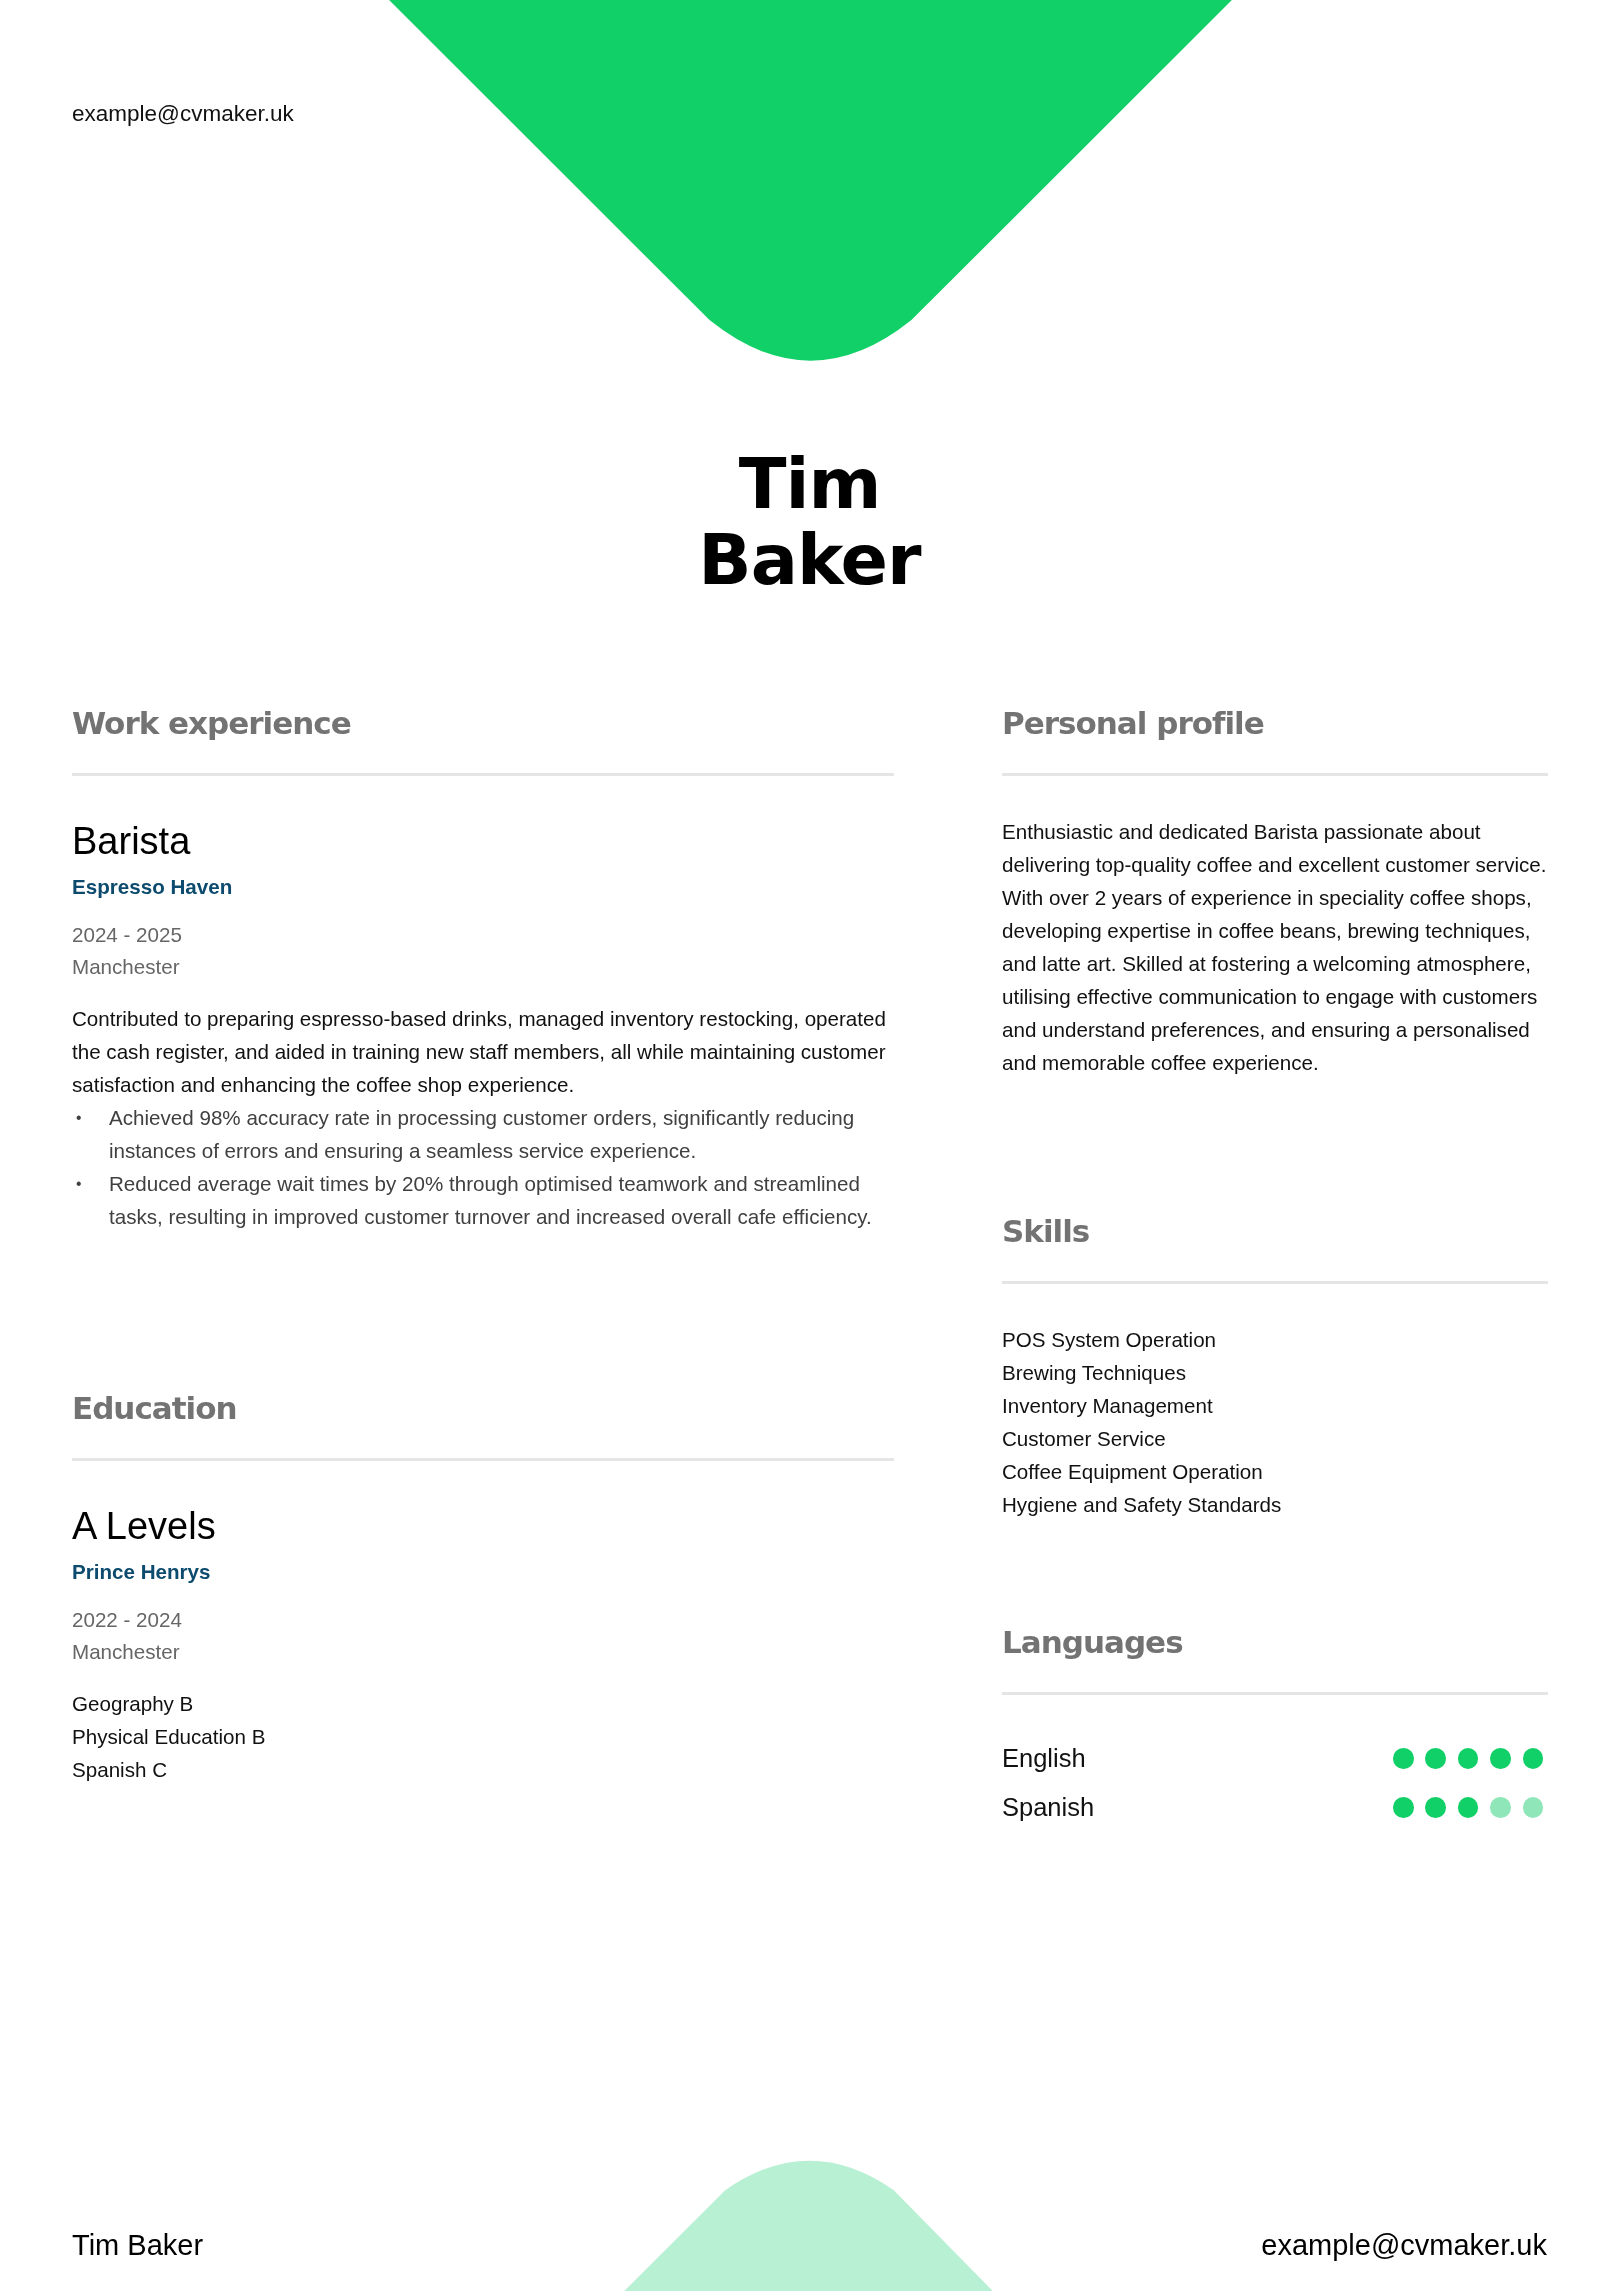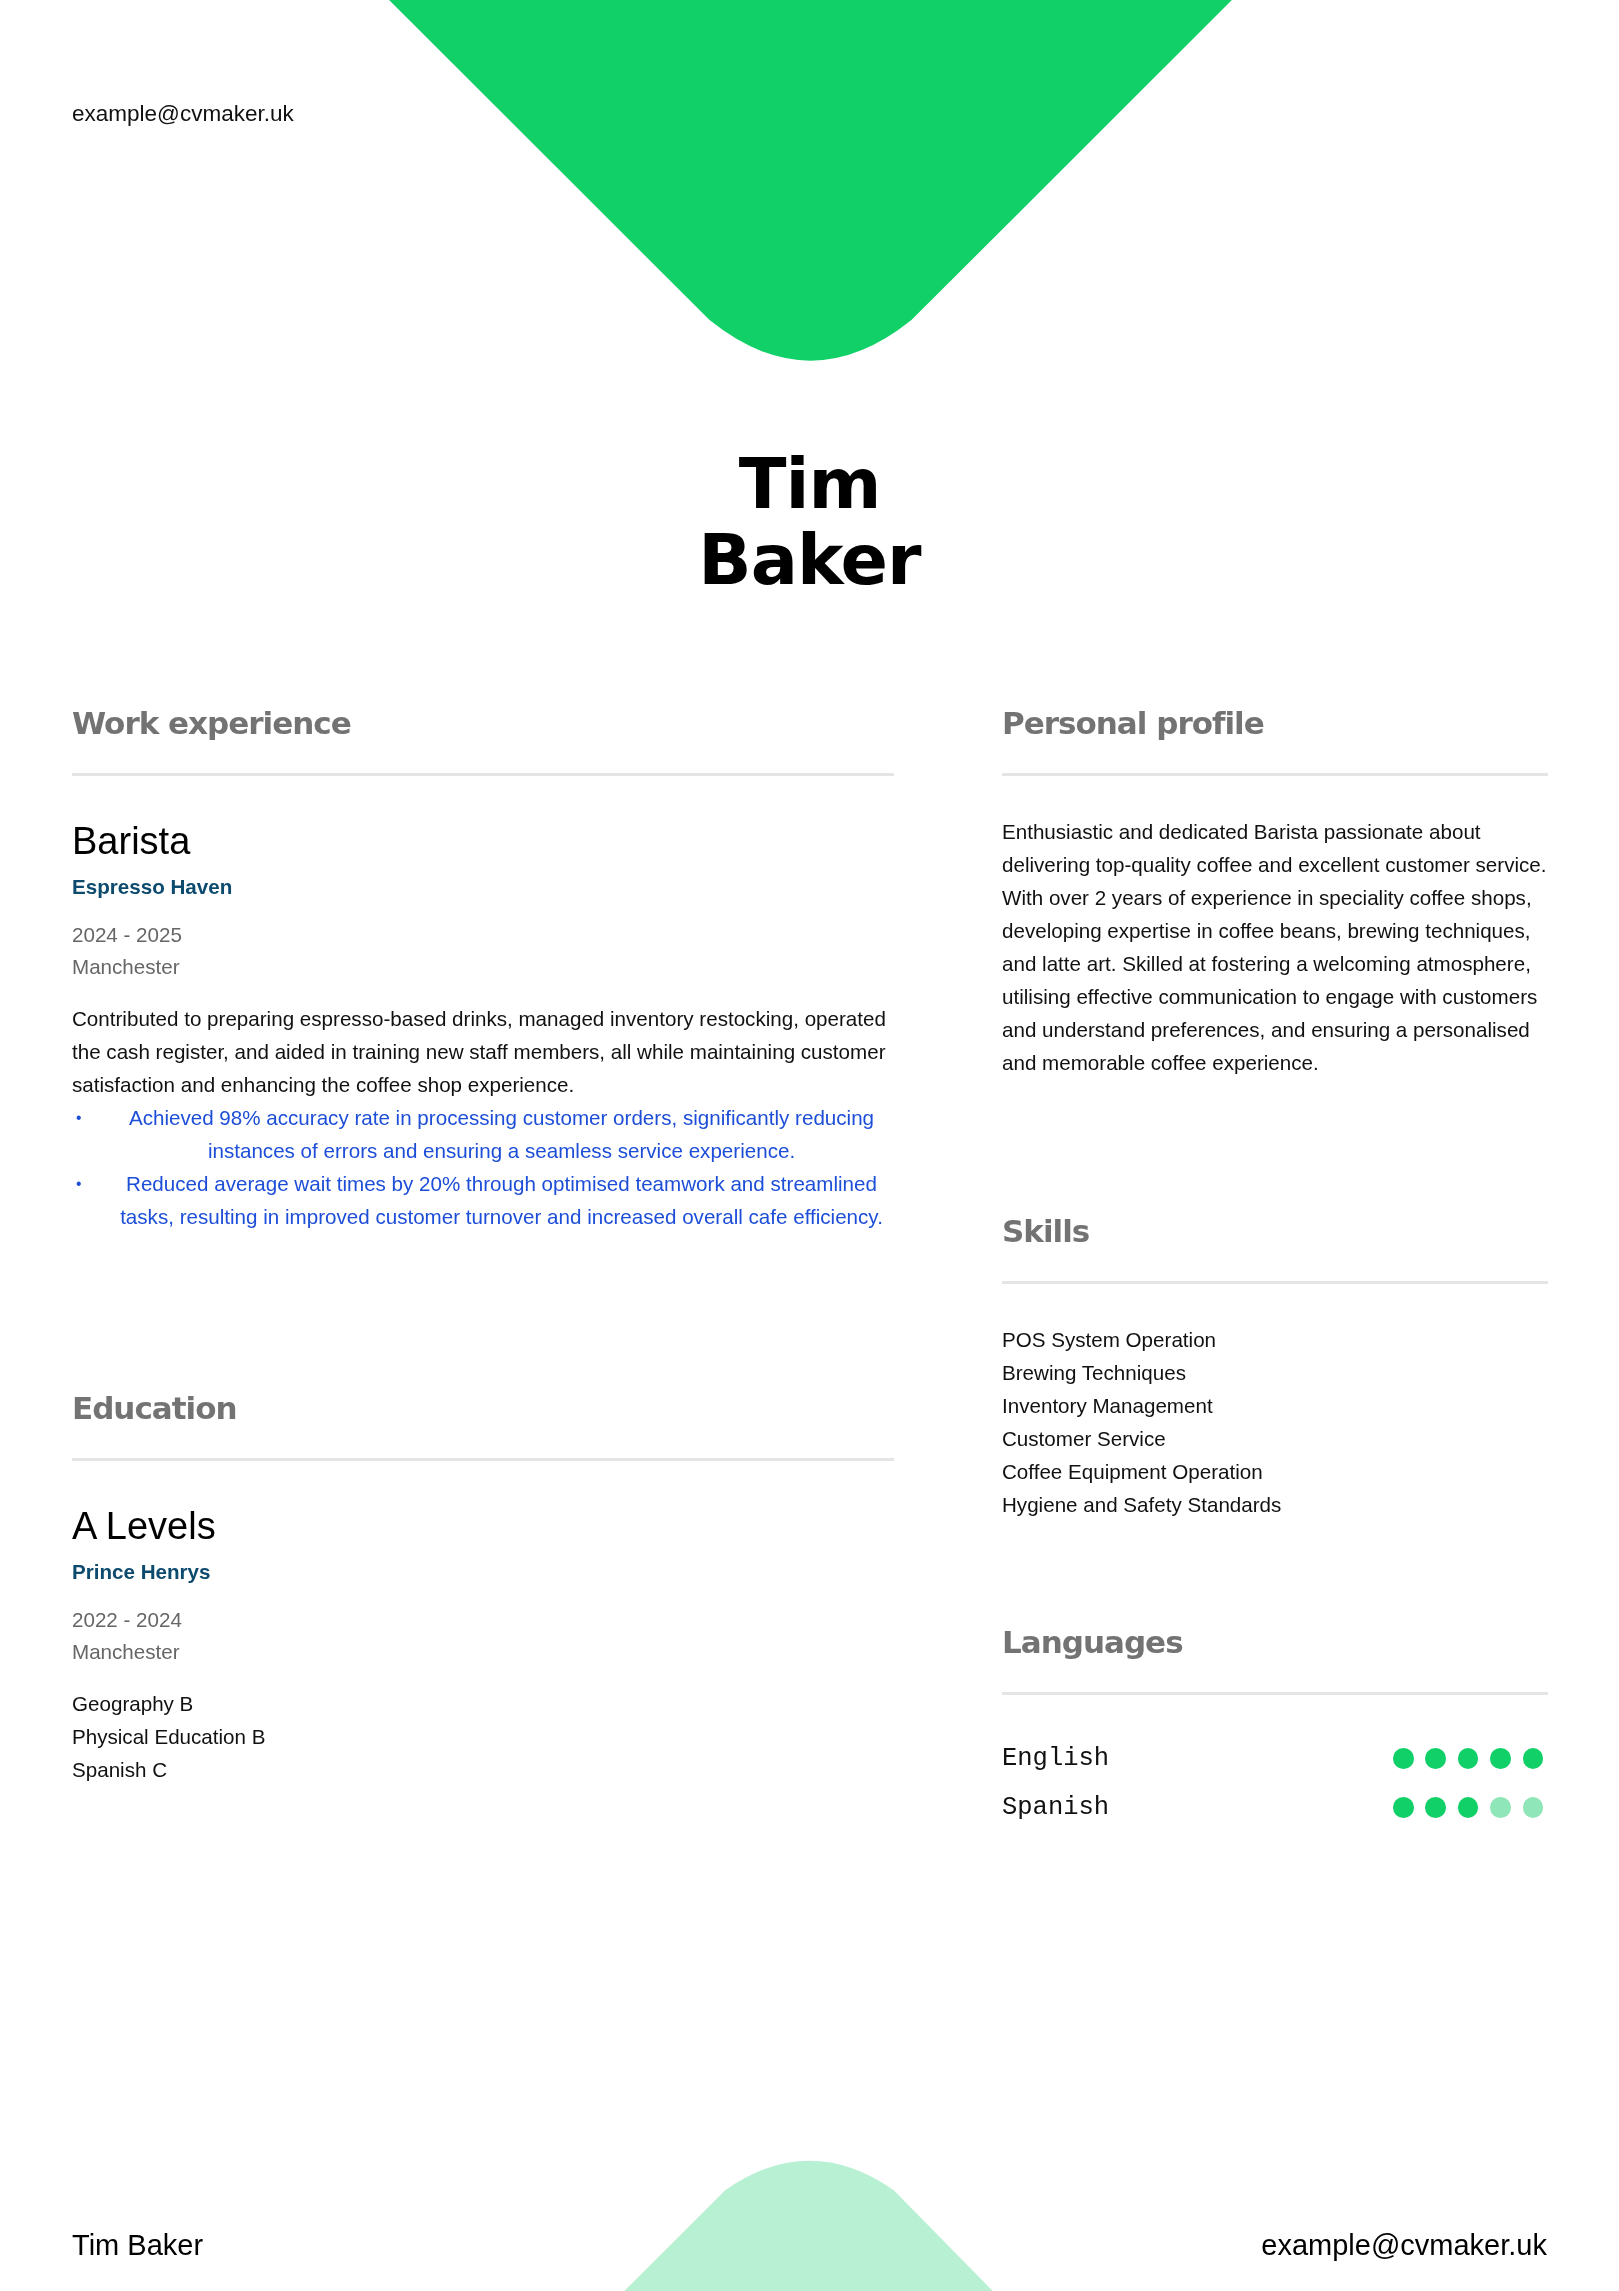--- a/index.html
+++ b/index.html
@@ -21,21 +21,21 @@
   .section { position: absolute; left: 0; width: 100%; }
   .section-title { font-family: "DejaVu Sans", sans-serif; font-weight: bold; font-size: 31px; line-height: 39px; color: #737373; letter-spacing: -1px; }
   .divider { height: 2.9px; background: #e5e5e5; margin-top: 30px; }
 
   .entry-title { font-size: 38px; font-weight: 500; color: #000; line-height: 39px; }
   .entry-org { font-size: 20.6px; font-weight: bold; color: #0c4a6e; margin-top: 11.8px; line-height: 27.4px; }
   .entry-meta { font-size: 20.6px; color: #666; line-height: 32px; }
   .entry-dates { margin-top: 18.6px; }
   .body-text { font-size: 20.6px; color: #111; line-height: 33px; }
   .bullets { list-style: none; }
-  .bullets li { position: relative; padding-left: 37px; font-size: 20.6px; line-height: 33px; color: #1d4ed8; text-align: center; }
+  .bullets li { position: relative; padding-left: 37px; font-size: 20.6px; line-height: 33px; color: #404040; }
   .bullets li::before { content: "\2022"; position: absolute; left: 3.9px; top: 0; font-size: 15.7px; }
 
   .lang-row { display: flex; justify-content: space-between; align-items: center; height: 49px; }
   .lang-name { font-size: 25.5px; color: #111; }
   .dots { display: flex; gap: 11.8px; margin-right: 4.9px; }
   .dot { width: 20.6px; height: 20.6px; border-radius: 50%; background: #12d068; }
   .dot.off { background: #8fe6b8; }
 
   .footer-name { position: absolute; left: 72px; top: 2229px; font-size: 29px; color: #000; }
   .footer-email { position: absolute; right: 72px; top: 2229px; font-size: 29px; color: #000; }
@@ -108,21 +108,21 @@
       <div class="body-text">Inventory Management</div>
       <div class="body-text">Customer Service</div>
       <div class="body-text">Coffee Equipment Operation</div>
       <div class="body-text">Hygiene and Safety Standards</div>
     </div>
   </section>
 
   <section class="section" style="top:1623px;">
     <h2 class="section-title">Languages</h2>
     <div class="divider"></div>
-    <div style="margin-top:39px;font-family:Liberation Mono, monospace;">
+    <div style="margin-top:39px;">
       <div class="lang-row">
         <span class="lang-name">English</span>
         <div class="dots">
           <span class="dot"></span>
           <span class="dot"></span>
           <span class="dot"></span>
           <span class="dot"></span>
           <span class="dot"></span>
         </div>
       </div>

